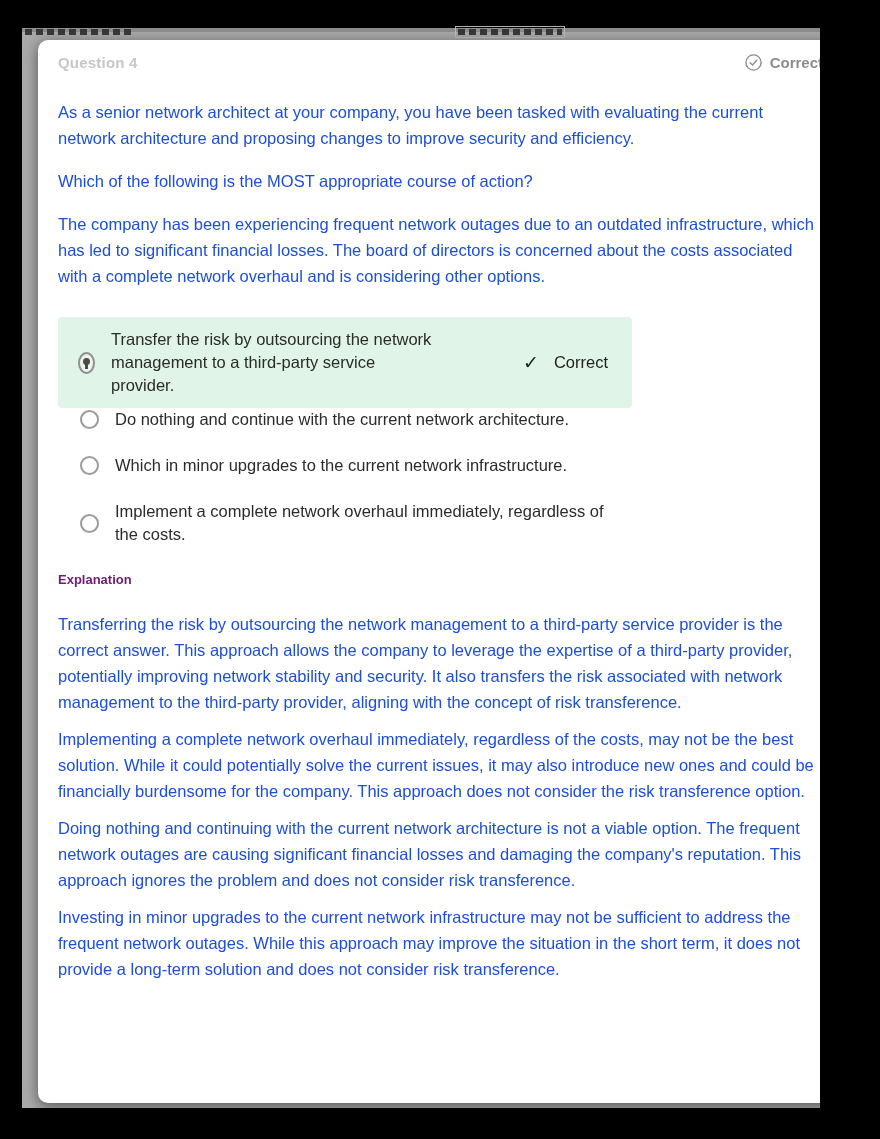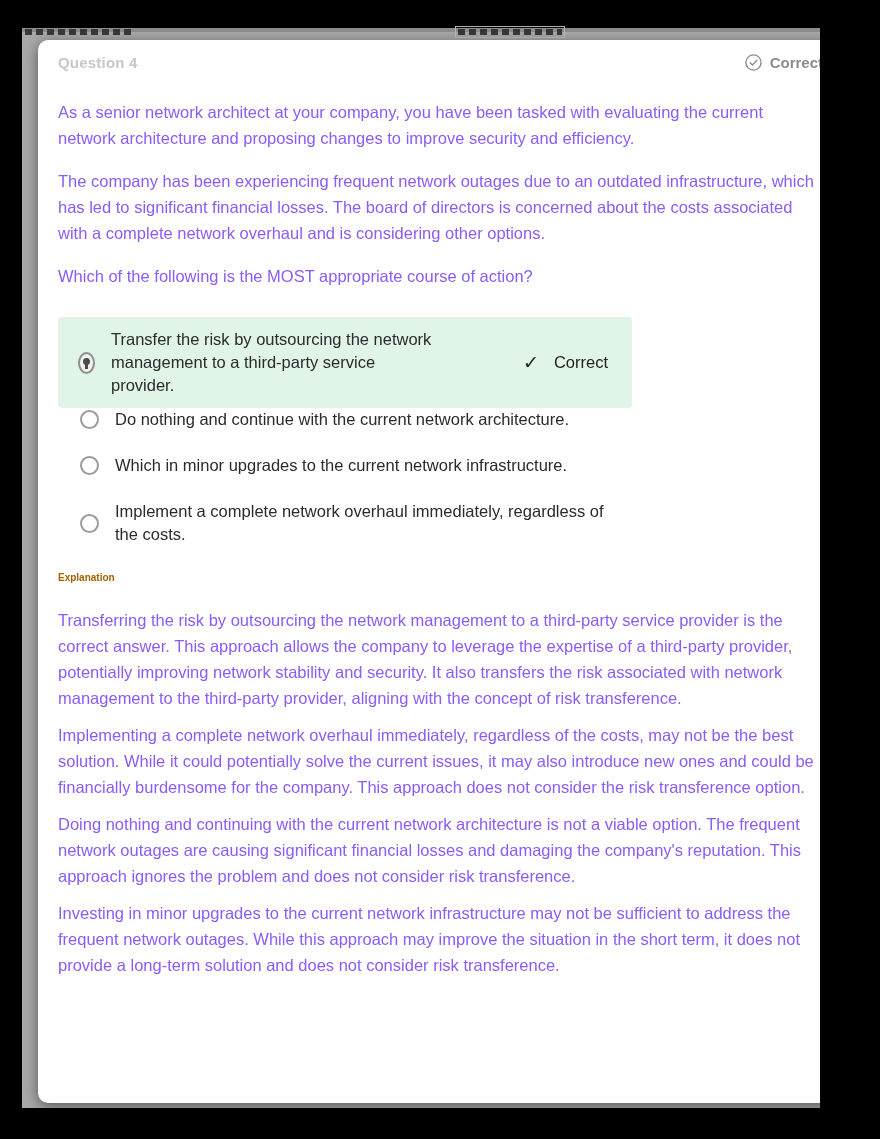--- a/index.html
+++ b/index.html
@@ -74,21 +74,21 @@
     color: #8c8c8c;
   }
   .status-text {
     font-size: 15px;
     font-weight: 700;
   }
 
   .body-text {
     font-size: 16.5px;
     line-height: 26px;
-    color: #8b5cf6;
+    color: #1d4ed8;
   }
   .scenario { margin-top: 28px; max-width: 768px; }
   .scenario p + p, .prompt { margin-top: 17px; }
 
   
   .correct-block {
     margin-top: 28px;
     width: 574px;
     background: #e0f4e7;
     border-radius: 4px;
@@ -160,23 +160,23 @@
   .option .option-text {
     font-size: 16.5px;
     line-height: 23px;
     color: #2b2b2b;
     max-width: 512px;
   }
 
   
   .explanation { margin-top: 26px; }
   .explanation-heading {
-    font-size: 10px;
+    font-size: 13px;
     font-weight: 700;
-    color: #a16207;
+    color: #701a75;
   }
   .explanation .body-text { max-width: 768px; margin-top: 24px; }
   .explanation .body-text + .body-text { margin-top: 11px; }
 </style>
 </head>
 <body>
 
 <div class="stage">
 
   <div class="underlay">
@@ -195,22 +195,22 @@
         <svg width="17" height="17" viewBox="0 0 17 17">
           <circle cx="8.5" cy="8.5" r="7.6" fill="none" stroke="#8c8c8c" stroke-width="1.4"></circle>
           <polyline points="5.2,8.8 7.5,11 11.8,6.2" fill="none" stroke="#8c8c8c" stroke-width="1.4" stroke-linecap="round" stroke-linejoin="round"></polyline>
         </svg>
         <span class="status-text">Correct</span>
       </div>
     </div>
 
     <div class="scenario">
       <p class="body-text">As a senior network architect at your company, you have been tasked with evaluating the current network architecture and proposing changes to improve security and efficiency.</p>
+      <p class="body-text prompt">Which of the following is the MOST appropriate course of action?</p>
       <p class="body-text">The company has been experiencing frequent network outages due to an outdated infrastructure, which has led to significant financial losses. The board of directors is concerned about the costs associated with a complete network overhaul and is considering other options.</p>
-      <p class="body-text prompt">Which of the following is the MOST appropriate course of action?</p>
     </div>
 
     <div class="correct-block">
       <div class="keyhole">
         <div class="dot"></div>
         <div class="stem"></div>
       </div>
       <div class="answer-text">Transfer the risk by outsourcing the network management to a third-party service provider.</div>
       <div class="result">
         <span class="check-glyph">✓</span>

